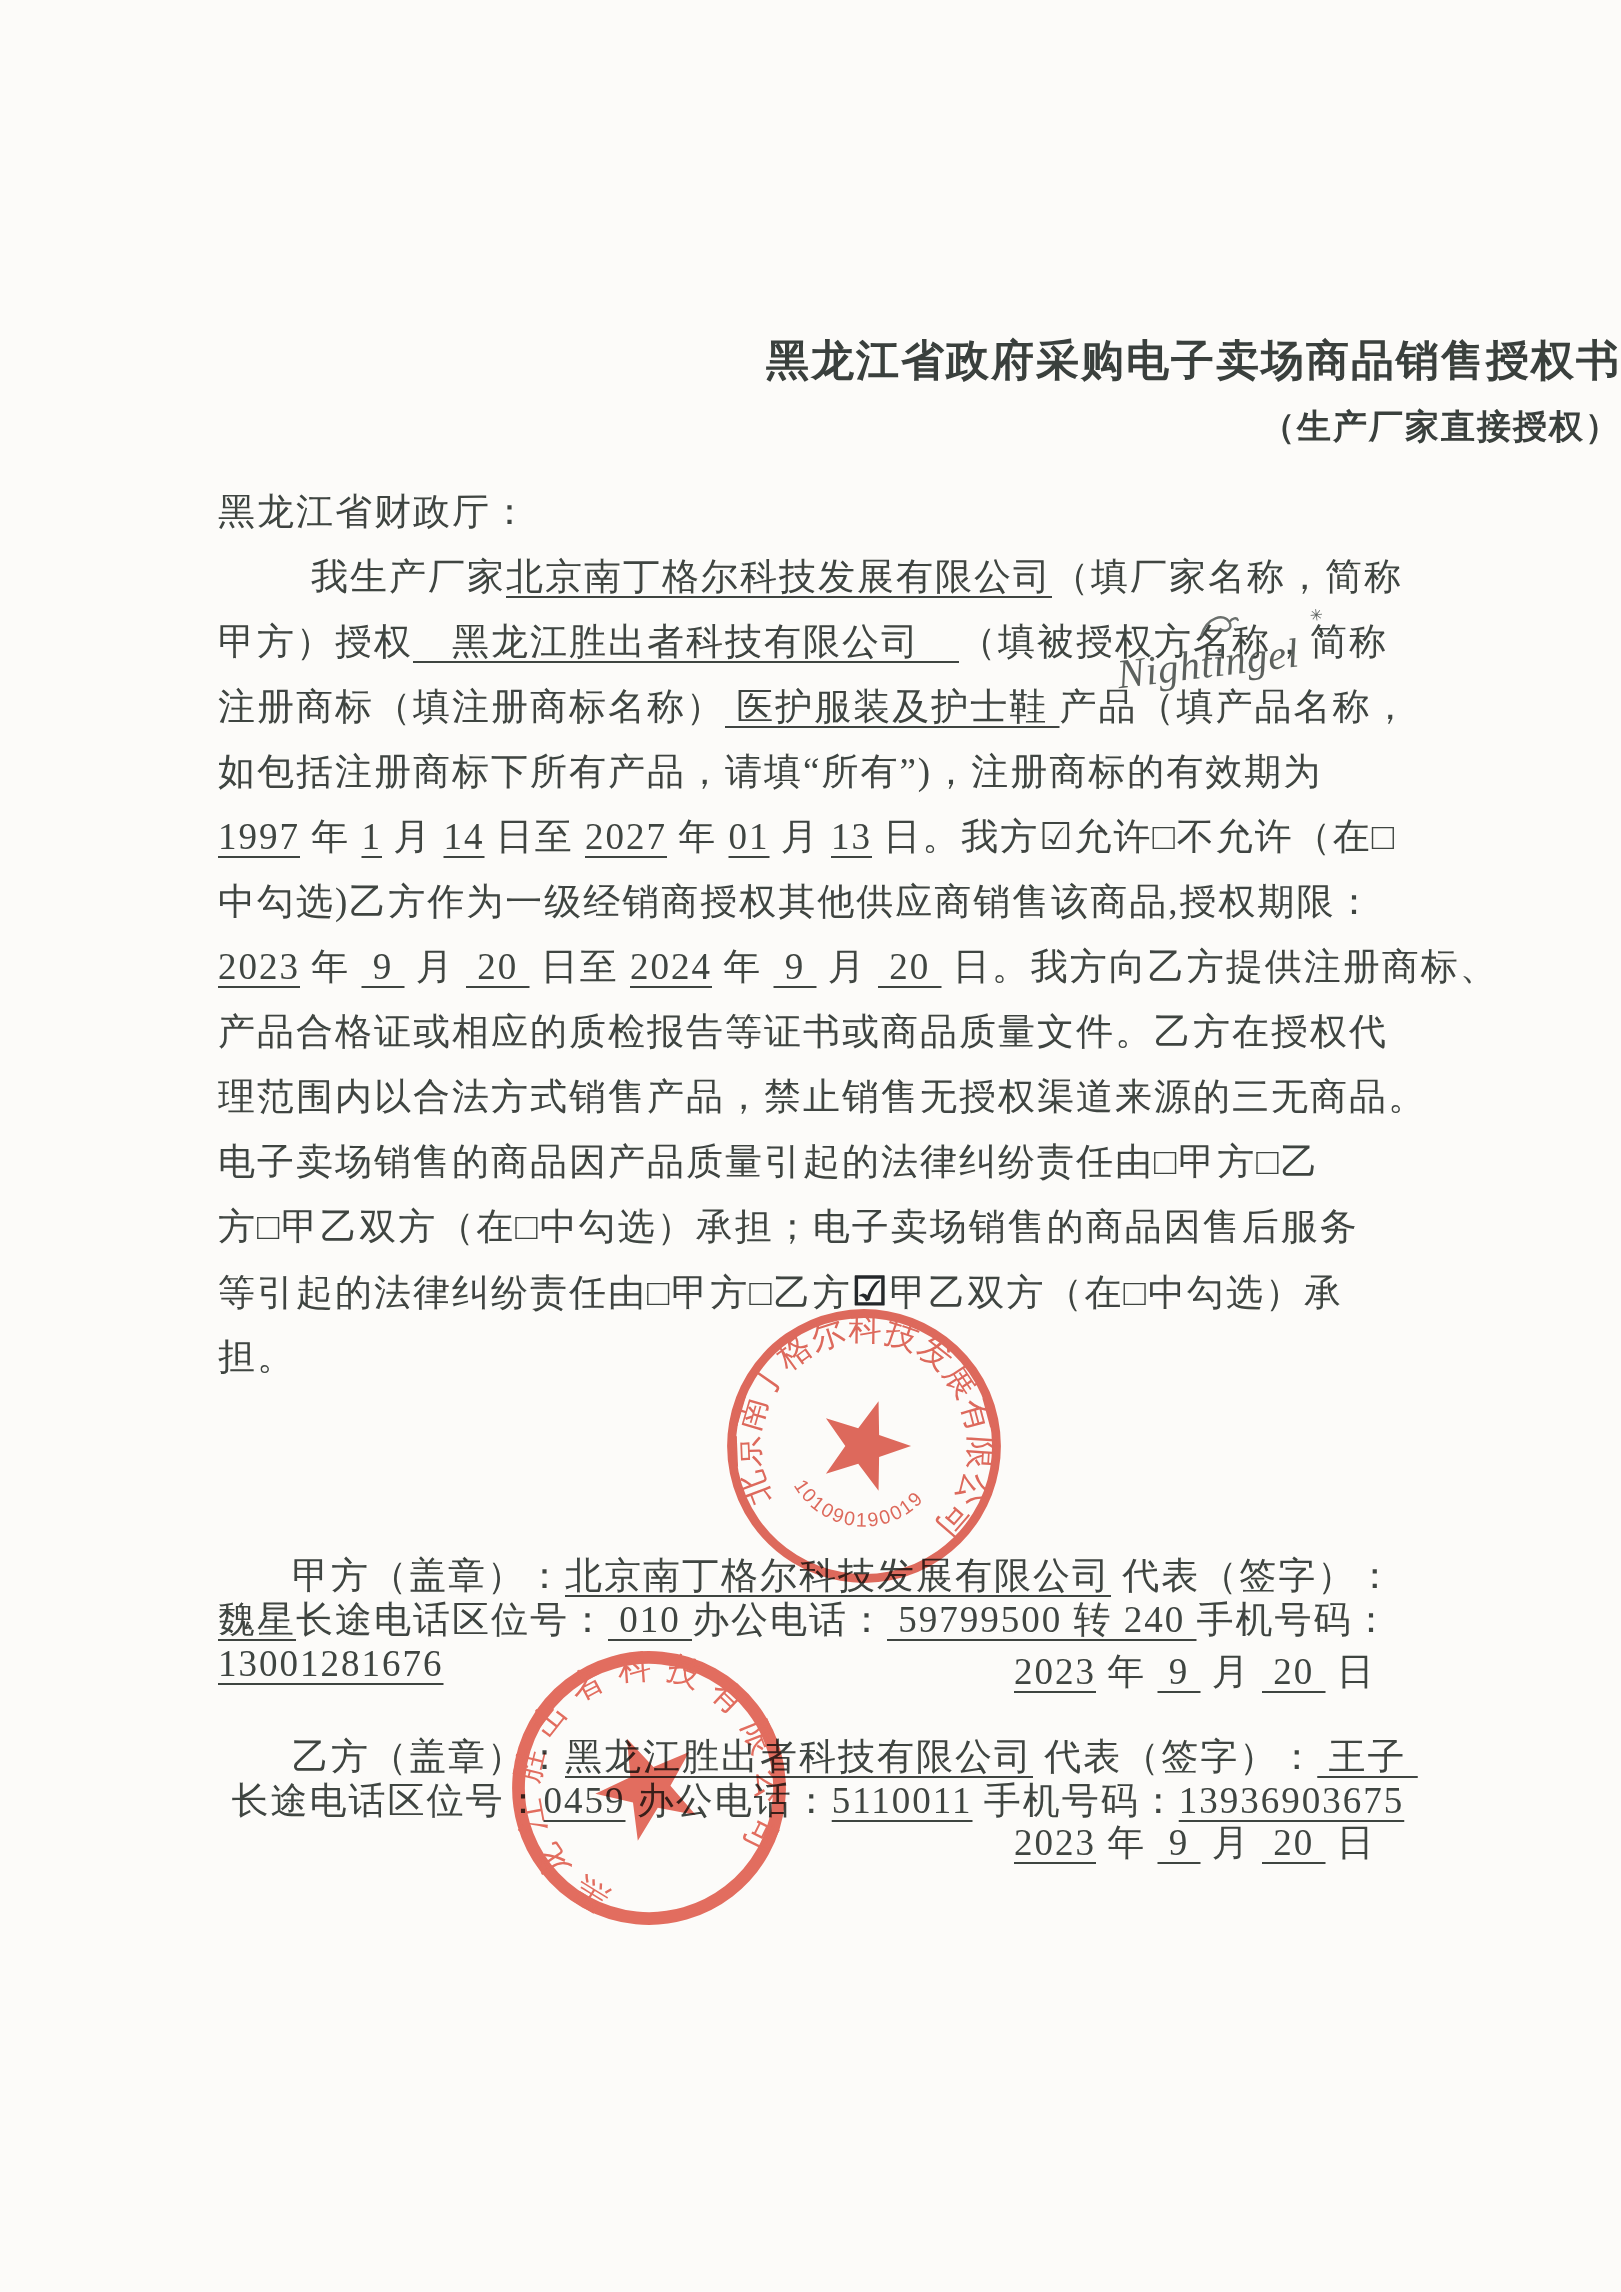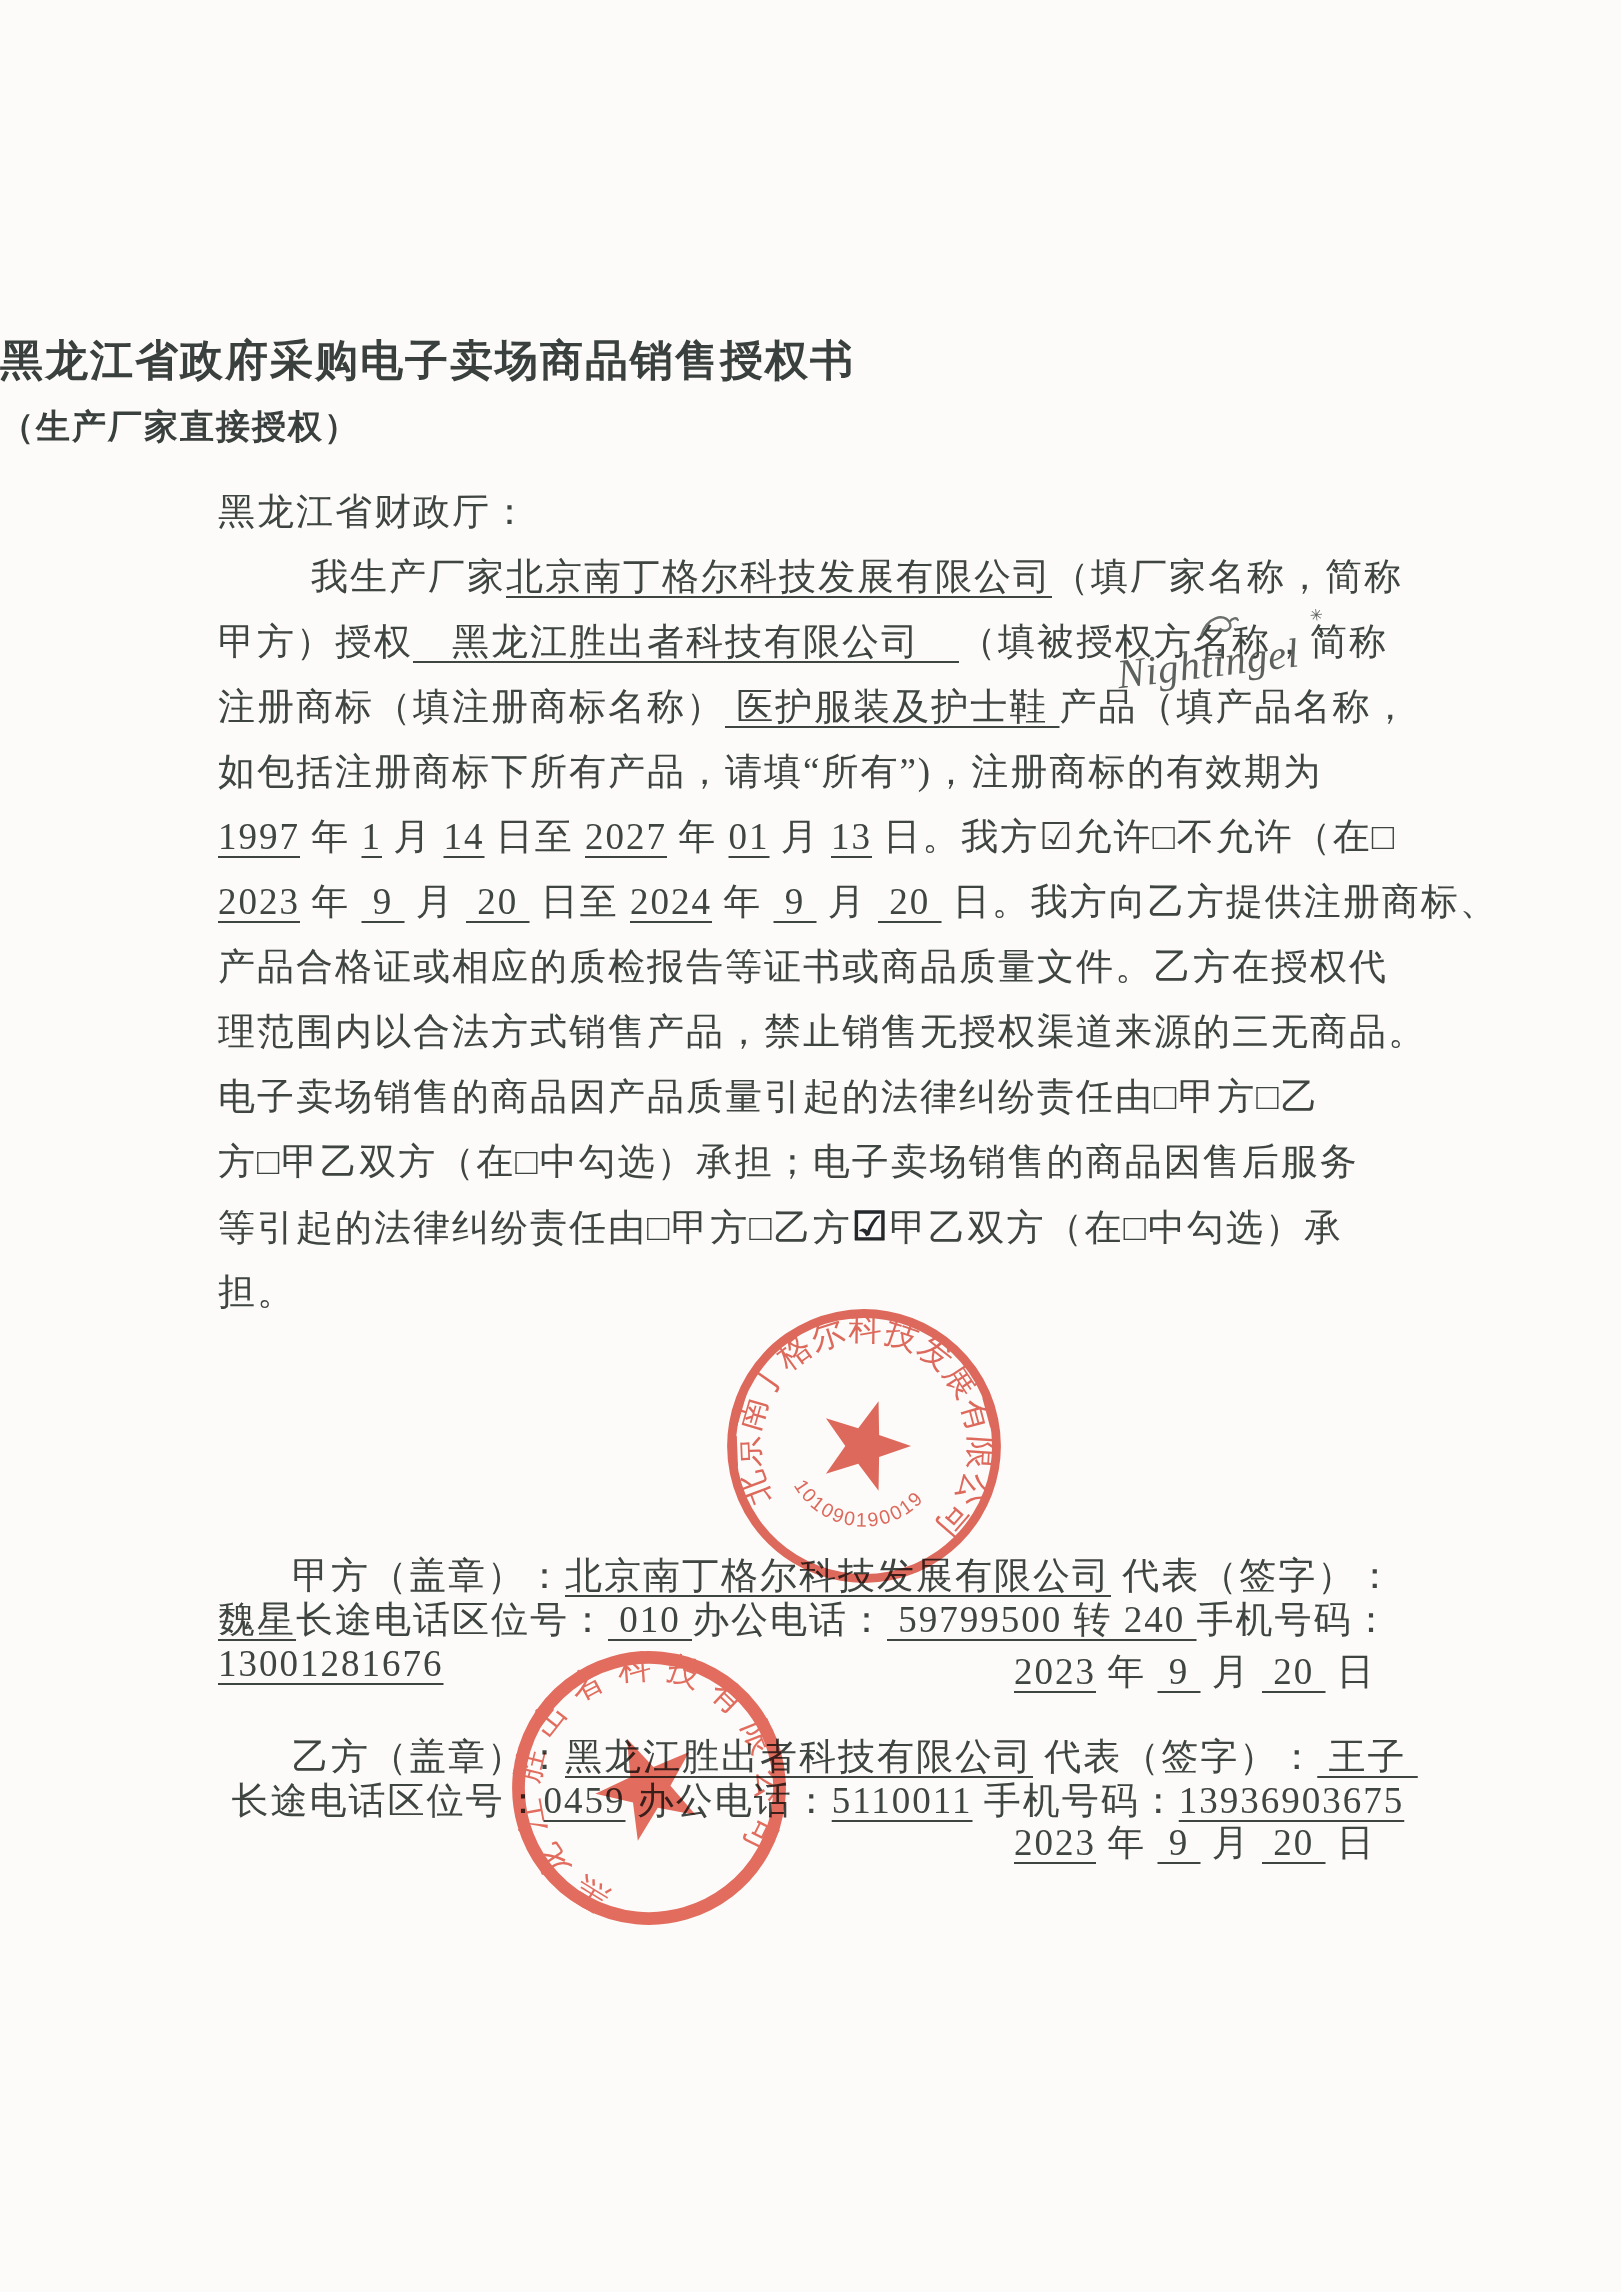--- a/index.html
+++ b/index.html
@@ -5,21 +5,21 @@
   html,body{margin:0;padding:0;background:#e8e8e6;}
   .page{
     position:relative;width:1621px;height:2293px;margin:0 auto;
     background:#fcfbf9;overflow:hidden;
     font-family:"Liberation Serif","DejaVu Serif",serif;
     color:#3f4541;
   }
   
   .title-block{
     position:absolute;top:327px;left:0;width:100%;
-    text-align:left;line-height:66px;
+    text-align:right;line-height:66px;
     font-family:"Liberation Sans","DejaVu Sans",sans-serif;
     font-weight:bold;color:#3a403d;
   }
   .title-line1{font-size:43px;letter-spacing:2px;}
   .title-line2{font-size:34px;letter-spacing:2px;}
   
   .doc-body{
     position:absolute;left:218px;top:479px;
     font-size:37px;letter-spacing:2px;
   }
@@ -85,20 +85,21 @@
     <div class="title-line2">（生产厂家直接授权）</div>
   </div>
 
   <div class="doc-body">
     <div class="bline"><span>黑龙江省财政厅：</span></div>
     <div class="bline ind2"><span>我生产厂家</span><span class="u">北京南丁格尔科技发展有限公司</span><span>（填厂家名称，简称</span></div>
     <div class="bline"><span>甲方）授权</span><span class="u">　黑龙江胜出者科技有限公司　</span><span>（填被授权方名称，简称</span></div>
     <div class="bline"><span>注册商标（填注册商标名称）</span><span class="u"> 医护服装及护士鞋 </span><span>产品（填产品名称，</span></div>
     <div class="bline"><span>如包括注册商标下所有产品，请填“所有”)，注册商标的有效期为</span></div>
     <div class="bline"><span class="u">1997</span><span> 年 </span><span class="u">1</span><span> 月 </span><span class="u">14</span><span> 日至 </span><span class="u">2027</span><span> 年 </span><span class="u">01</span><span> 月 </span><span class="u">13</span><span> 日。我方☑允许□不允许（在□</span></div>
+    <div class="bline"><span>中勾选)乙方作为一级经销商授权其他供应商销售该商品,授权期限：</span></div>
     <div class="bline"><span class="u">2023</span><span> 年 </span><span class="u"> 9 </span><span> 月 </span><span class="u"> 20 </span><span> 日至 </span><span class="u">2024</span><span> 年 </span><span class="u"> 9 </span><span> 月 </span><span class="u"> 20 </span><span> 日。我方向乙方提供注册商标、</span></div>
     <div class="bline"><span>产品合格证或相应的质检报告等证书或商品质量文件。乙方在授权代</span></div>
     <div class="bline"><span>理范围内以合法方式销售产品，禁止销售无授权渠道来源的三无商品。</span></div>
     <div class="bline"><span>电子卖场销售的商品因产品质量引起的法律纠纷责任由□甲方□乙</span></div>
     <div class="bline"><span>方□甲乙双方（在□中勾选）承担；电子卖场销售的商品因售后服务</span></div>
     <div class="bline"><span>等引起的法律纠纷责任由□甲方□乙方</span><span class="bchk">☑</span><span>甲乙双方（在□中勾选）承</span></div>
     <div class="bline"><span>担。</span></div>
   </div>
 
   <div class="script-mark">

